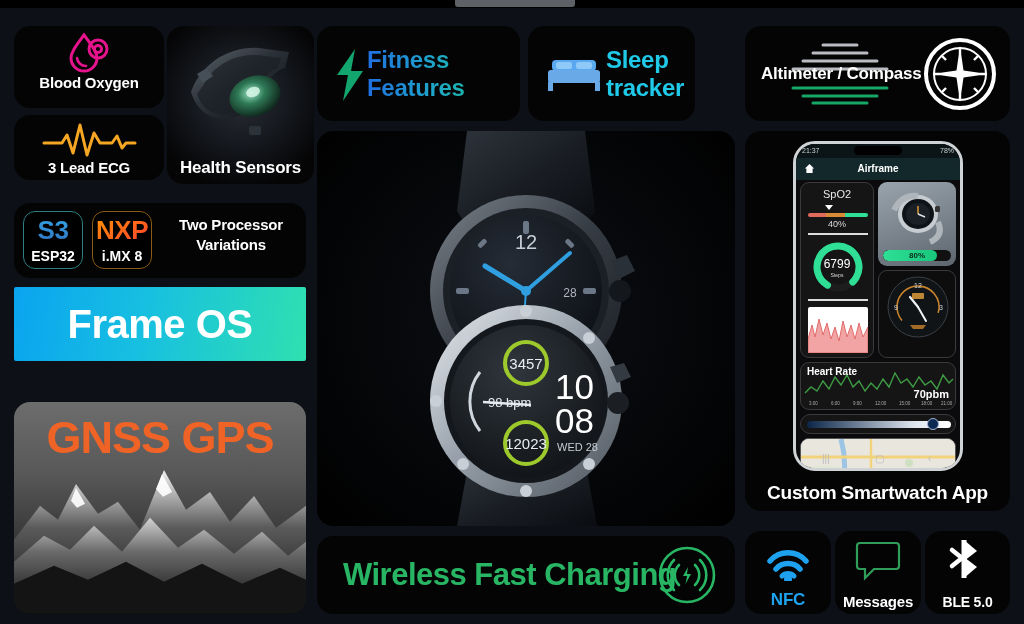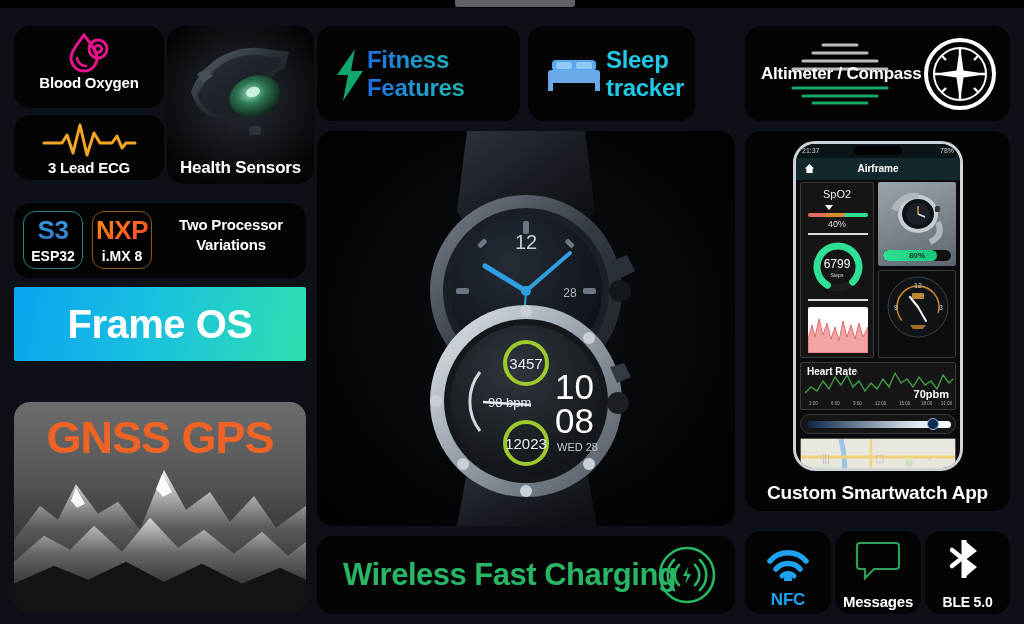--- a/index.html
+++ b/index.html
@@ -113,21 +113,21 @@
     background:#12282a; }
   .ph-head .title { position:absolute; left:0; top:5px; width:100%; text-align:center;
     font-size:10px; color:#fff; font-weight:bold; }
   .ph-head .home { position:absolute; left:8px; top:5px; width:11px; height:11px; }
   .ph-body { position:absolute; left:0; top:36px; width:100%; bottom:18px; padding:4px; }
   .ph-nav { position:absolute; left:0; bottom:0; width:100%; height:18px; color:#bbb;
     font-size:10px; }
   .ph-nav span { position:absolute; top:3px; }
 
   .pcard { position:absolute; background:#151515; border:1px solid #3a3a3a;
-    border-radius:2px; overflow:hidden; }
+    border-radius:9px; overflow:hidden; }
   #p-spo2 { left:4px; top:2px; width:74px; height:176px; }
   #p-spo2 .t { position:absolute; left:0; top:5px; width:100%; text-align:center;
     font-size:11px; color:#e8e8e8; }
   .spo2bar { position:absolute; left:7px; top:30px; width:60px; height:4px;
     background:linear-gradient(90deg,#e06a5c 0%,#e06a5c 30%,#d98a34 30%,#d98a34 62%,#2fdf95 62%,#2fdf95 100%);
     border-radius:2px; }
   .spo2mark { position:absolute; left:24px; top:22px; width:0; height:0;
     border-left:4px solid transparent; border-right:4px solid transparent;
     border-top:5px solid #fff; }
   #p-spo2 .pct { position:absolute; left:0; top:36px; width:100%; text-align:center;

